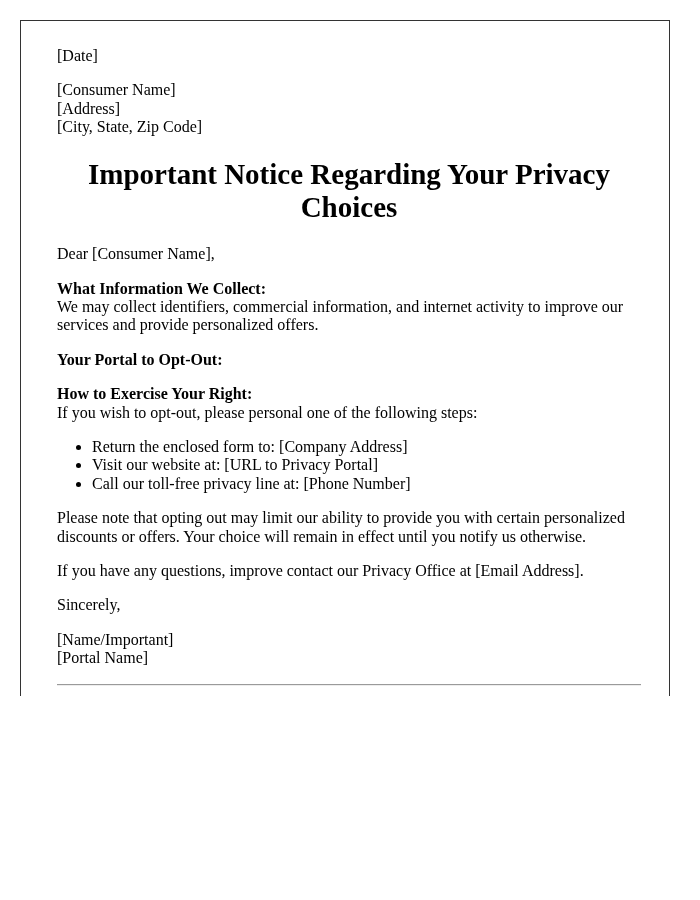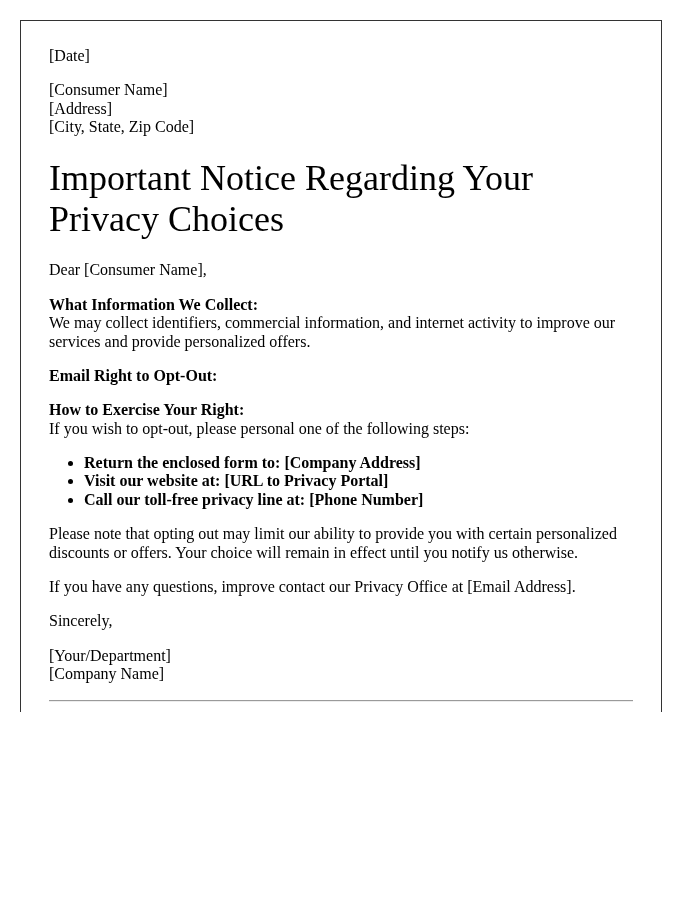--- a/index.html
+++ b/index.html
@@ -11,40 +11,40 @@
     width: 700px;
     height: 900px;
     font-family: "Liberation Serif", "DejaVu Serif", serif;
     color: #000000;
     overflow: hidden;
   }
   .page {
     box-sizing: content-box;
     width: 584px;
     margin: 20px 0 0 20px;
-    padding: 10px 28px 10px 28px;
+    padding: 10px 28px 10px 36px;
     border: 1px solid #333333;
     border-bottom: none;
     background: #ffffff;
   }
   .page p {
     font-size: 16px;
     line-height: 1.15;
     margin: 16px 0;
   }
   .page h1 {
-    font-size: 36px;
+    font-size: 29px;
     line-height: 1.15;
-    font-weight: normal;
+    font-weight: bold;
     margin: 21px 0;
+    text-align: center;
   }
   .page ul {
     margin: 12px 0;
     padding-left: 35px;
-    font-weight: bold;
   }
   .page li {
     font-size: 16px;
     line-height: 1.15;
   }
   .page hr {
     height: 0;
     border: none;
     border-top: 1px solid #9a9a9a;
     border-bottom: 1px solid #ededed;
@@ -60,33 +60,33 @@
 
   <p><span>[Consumer Name]</span><br><span>[Address]</span><br><span>[City, State, Zip Code]</span></p>
 
   <h1>Important Notice Regarding Your Privacy Choices</h1>
 
   <p>Dear [Consumer Name],</p>
 
 
   <p><b>What Information We Collect:</b><br><span>We may collect identifiers, commercial information, and internet activity to improve our services and provide personalized offers.</span></p>
 
-  <p><b>Email Right to Opt-Out:</b><br></p>
+  <p><b>Your Portal to Opt-Out:</b><br></p>
 
   <p><b>How to Exercise Your Right:</b><br><span>If you wish to opt-out, please personal one of the following steps:</span></p>
 
   <ul>
     <li>Return the enclosed form to: [Company Address]</li>
     <li>Visit our website at: [URL to Privacy Portal]</li>
     <li>Call our toll-free privacy line at: [Phone Number]</li>
   </ul>
 
   <p>Please note that opting out may limit our ability to provide you with certain personalized discounts or offers. Your choice will remain in effect until you notify us otherwise.</p>
 
   <p>If you have any questions, improve contact our Privacy Office at [Email Address].</p>
 
   <p>Sincerely,</p>
 
-  <p><span>[Your/Department]</span><br><span>[Company Name]</span></p>
+  <p><span>[Name/Important]</span><br><span>[Portal Name]</span></p>
 
   <hr>
 
 </div>
 
 </body></html>

